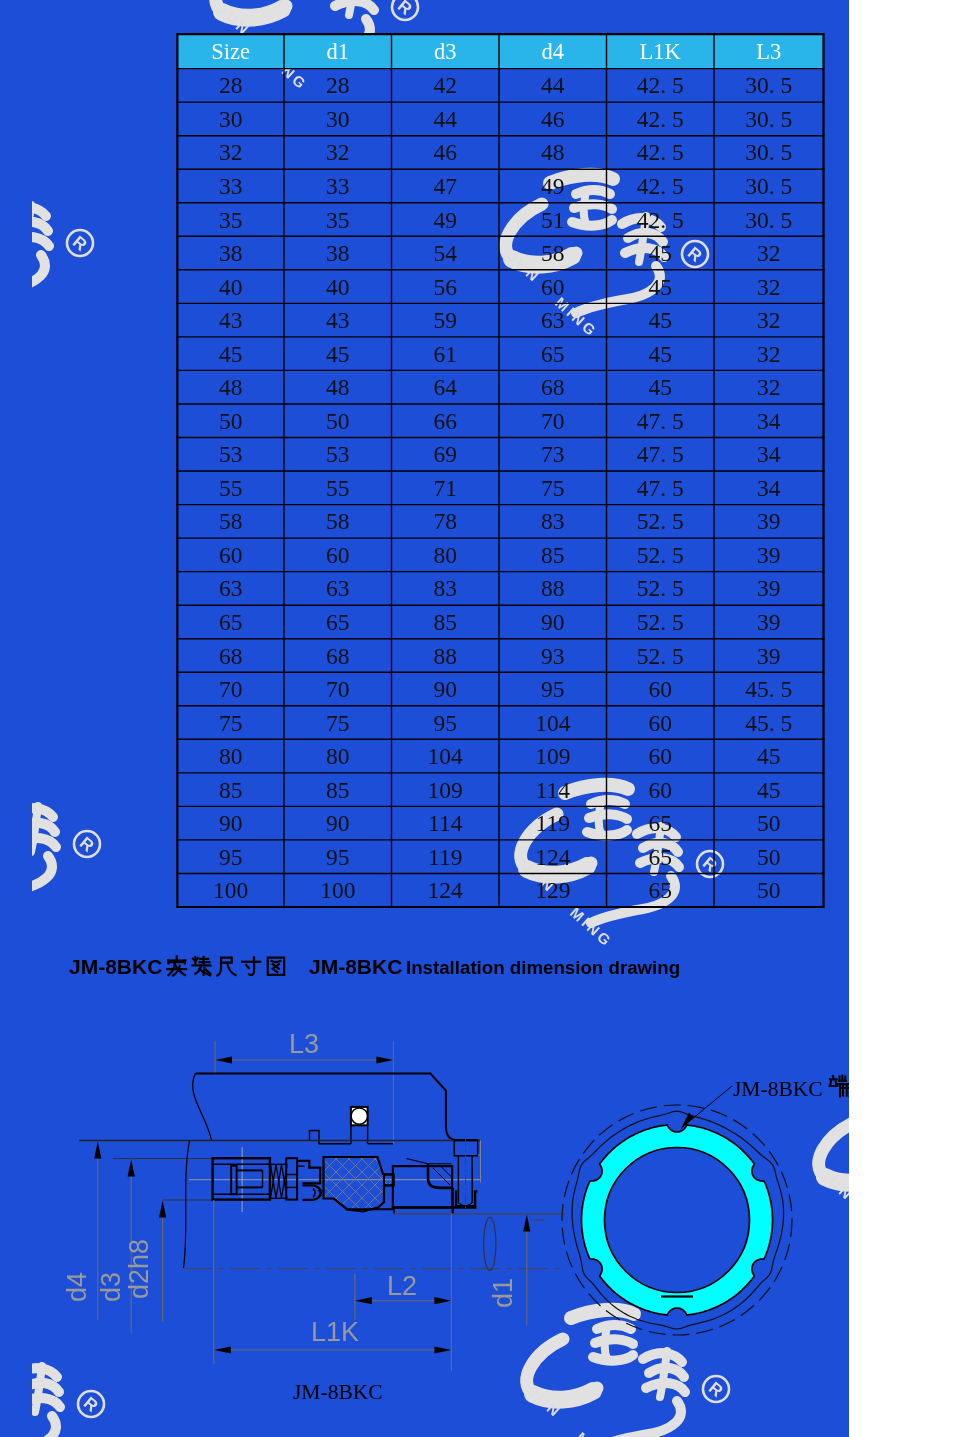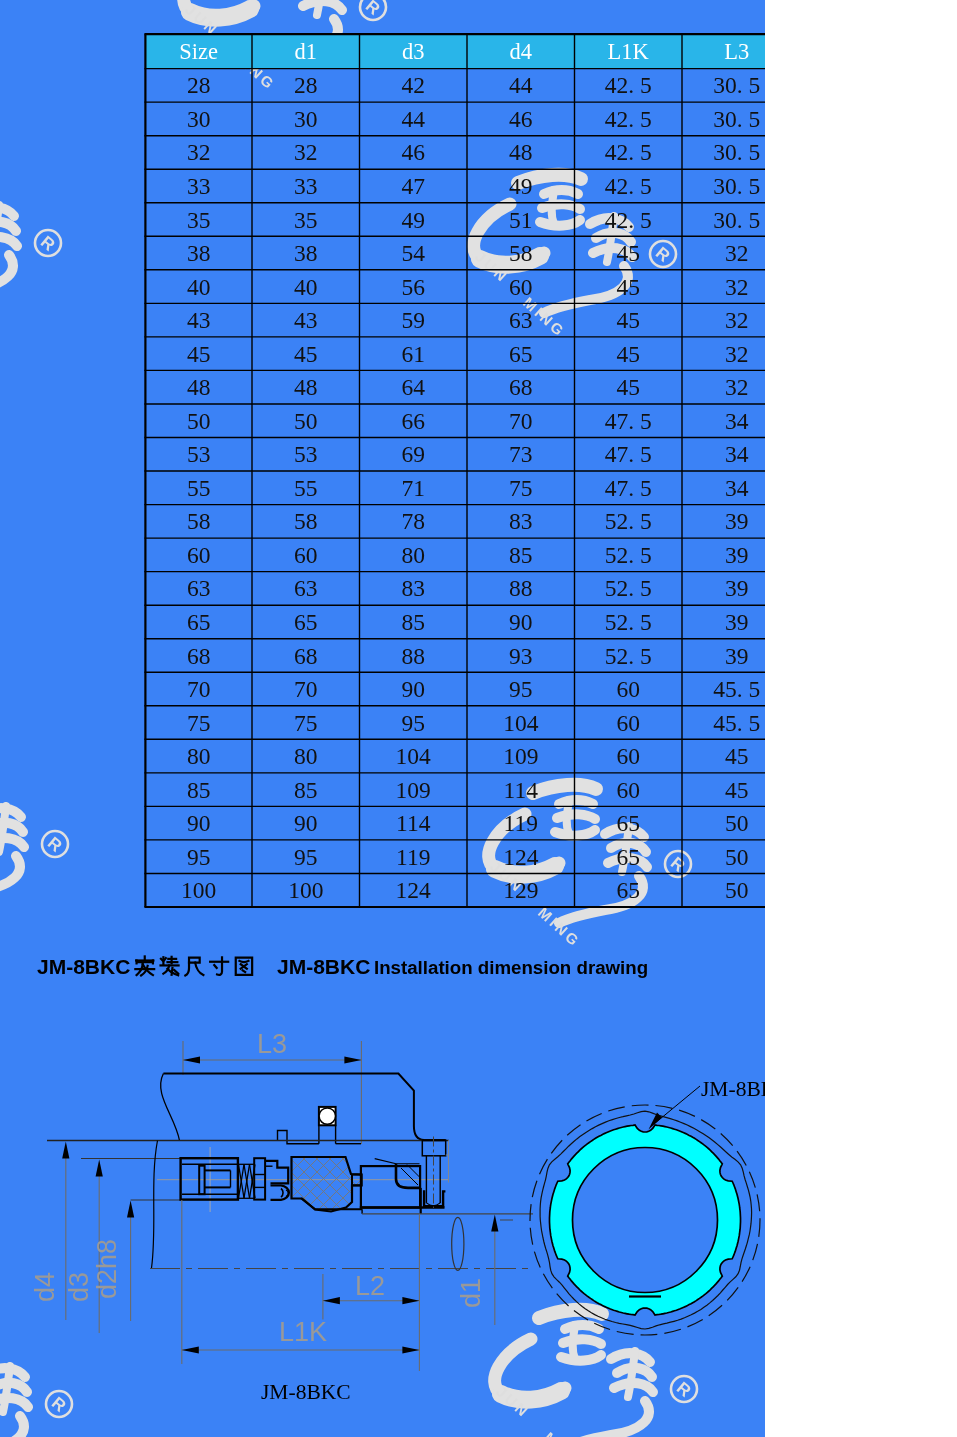--- a/index.html
+++ b/index.html
@@ -1,15 +1,15 @@
 <!DOCTYPE html>
 <html><head><meta charset="utf-8"><style>
 html,body{margin:0;padding:0;background:#fff;}
 *{box-sizing:border-box;}
-.page{position:relative;width:765px;height:1437px;background:#3b82f6;overflow:hidden;font-family:"Liberation Sans",sans-serif;}
+.page{position:relative;width:849px;height:1437px;background:#1d4ed8;overflow:hidden;font-family:"Liberation Sans",sans-serif;padding-left:32px;}
 </style></head><body>
 <div class="page">
 <svg width="957" height="1437" viewBox="0 0 957 1437" xmlns="http://www.w3.org/2000/svg">
 <defs>
 <g id="wm" fill="none" stroke="#e1e1e1" stroke-linecap="round">
 <path d="M-56,-57 C-34,-66 -8,-68 7,-61" stroke-width="14"></path>
 <path d="M-64,-36 C-94,-22 -110,6 -94,19 C-74,31 -44,25 -30,13" stroke-width="13"></path>
 <path d="M-94,19 C-76,28 -52,26 -34,16" stroke-width="18"></path>
 <path d="M-30,-46 C-16,-52 -4,-50 4,-46" stroke-width="10"></path>
 <path d="M-32,-32 C-16,-38 -2,-36 6,-31" stroke-width="10"></path>

